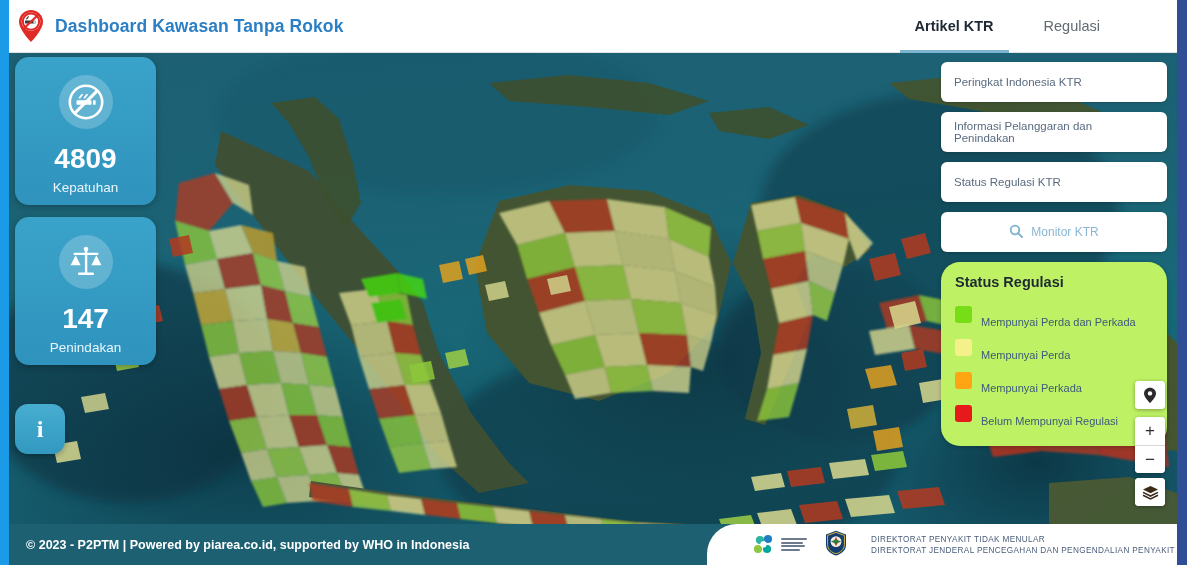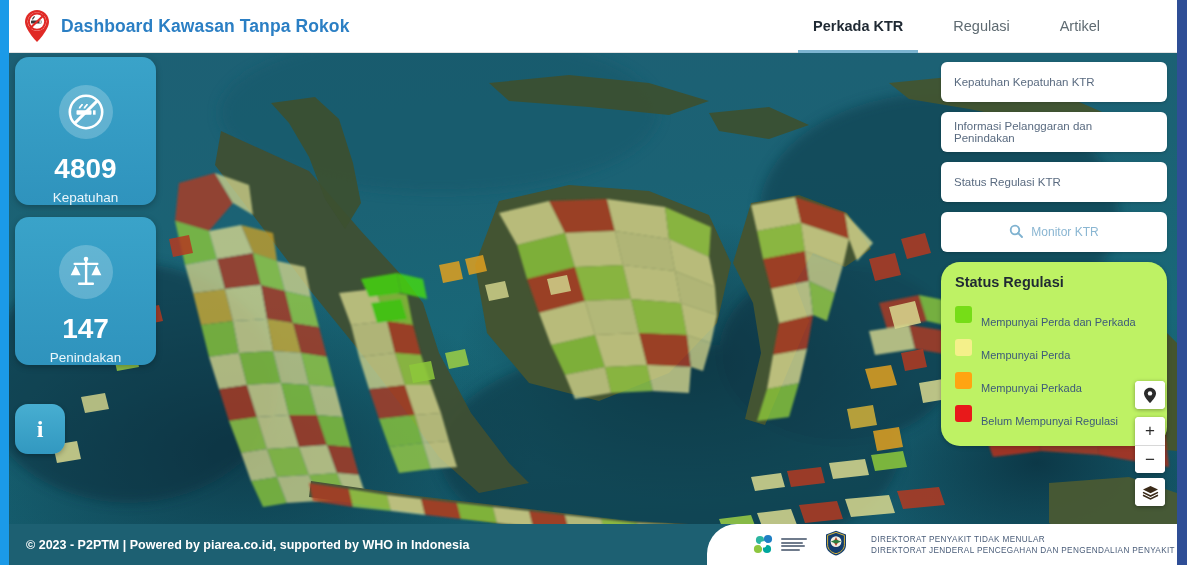--- a/index.html
+++ b/index.html
@@ -25,21 +25,21 @@
     position: absolute; left: 0; top: 0; width: 9px; height: 565px;
     background: #1b9ae8; z-index: 60;
   }
   .edge-right {
     position: absolute; right: 0; top: 0; width: 10px; height: 565px;
     background: #2f4e96; z-index: 60;
   }
 
   
   .header {
-    position: absolute; left: 7px; top: 0; right: 10px; height: 53px;
+    position: absolute; left: 1px; top: 0; right: 10px; height: 53px;
     background: #ffffff;
     display: flex; align-items: center; justify-content: space-between;
     z-index: 50;
     border-bottom: 1px solid #e3e3e3;
   }
   .brand { display: flex; align-items: center; padding-left: 16px; gap: 10px; }
   .brand-title {
     color: #2b7fc4; font-size: 17.5px; font-weight: bold; letter-spacing: .1px;
     white-space: nowrap;
   }
@@ -69,21 +69,21 @@
   }
   .map-svg { position: absolute; left: 0; top: 0; width: 1168px; height: 512px; }
 
   
   .stats { position: absolute; left: 15px; top: 57px; z-index: 20; }
   .stat-card {
     width: 141px; height: 148px; border-radius: 14px;
     background: linear-gradient(180deg, #3aa3c9 0%, #2f93bd 100%);
     box-shadow: 0 2px 6px rgba(0,0,0,.25);
     display: flex; flex-direction: column; align-items: center;
-    padding-top: 28px; margin-bottom: 12px; cursor: pointer;
+    padding-top: 18px; margin-bottom: 12px; cursor: pointer;
   }
   .stat-badge {
     width: 54px; height: 54px; border-radius: 50%;
     background: rgba(255,255,255,.22);
     display: flex; align-items: center; justify-content: center;
   }
   .stat-value {
     color: #fff; font-size: 28px; font-weight: bold; margin-top: 16px;
     line-height: 1;
   }
@@ -387,23 +387,22 @@
           <circle cx="14" cy="12.6" r="8.2" fill="none" stroke="#e02a26" stroke-width="2.1"></circle>
           <rect x="8" y="11.4" width="10.5" height="3" rx=".6" fill="#3a3a3a"></rect>
           <rect x="16.4" y="11.4" width="2" height="3" fill="#d8d8d8"></rect>
           <path d="M9.6 10.4 C9.6 8.9 11.4 8.6 11.4 7.2" stroke="#3a3a3a" stroke-width="1.1" fill="none"></path>
           <line x1="6.8" y1="19.4" x2="21.2" y2="5.8" stroke="#e02a26" stroke-width="2.1"></line>
         </svg>
       </span>
       <span class="brand-title">Dashboard Kawasan Tanpa Rokok</span>
     </div>
     <div class="nav">
-      <div class="nav-item active">Perkada KTR</div>
+      <div class="nav-item active">Artikel KTR</div>
       <div class="nav-item">Regulasi</div>
-      <div class="nav-item">Artikel</div>
     </div>
   </div>
 
   <div class="stats">
     <div class="stat-card">
       <div class="stat-badge">
         <svg width="38" height="38" viewBox="0 0 38 38">
           <circle cx="19" cy="19" r="16.2" fill="none" stroke="#ffffff" stroke-width="2.6"></circle>
           <rect x="9.5" y="17.3" width="15" height="4.4" rx=".7" fill="#ffffff"></rect>
           <rect x="26" y="17.3" width="2.6" height="4.4" fill="#ffffff"></rect>
@@ -431,21 +430,21 @@
       <div class="stat-label">Penindakan</div>
     </div>
   </div>
 
   <div class="info-btn">
     <span>i</span>
   </div>
 
   <div class="right-panel">
     <div class="panel-btn">
-      <span>Kepatuhan Kepatuhan KTR</span>
+      <span>Peringkat Indonesia KTR</span>
     </div>
     <div class="panel-btn">
       <span>Informasi Pelanggaran dan Penindakan</span>
     </div>
     <div class="panel-btn">
       <span>Status Regulasi KTR</span>
     </div>
     <div class="panel-btn monitor">
       <span>
         <svg width="14" height="14" viewBox="0 0 14 14">

